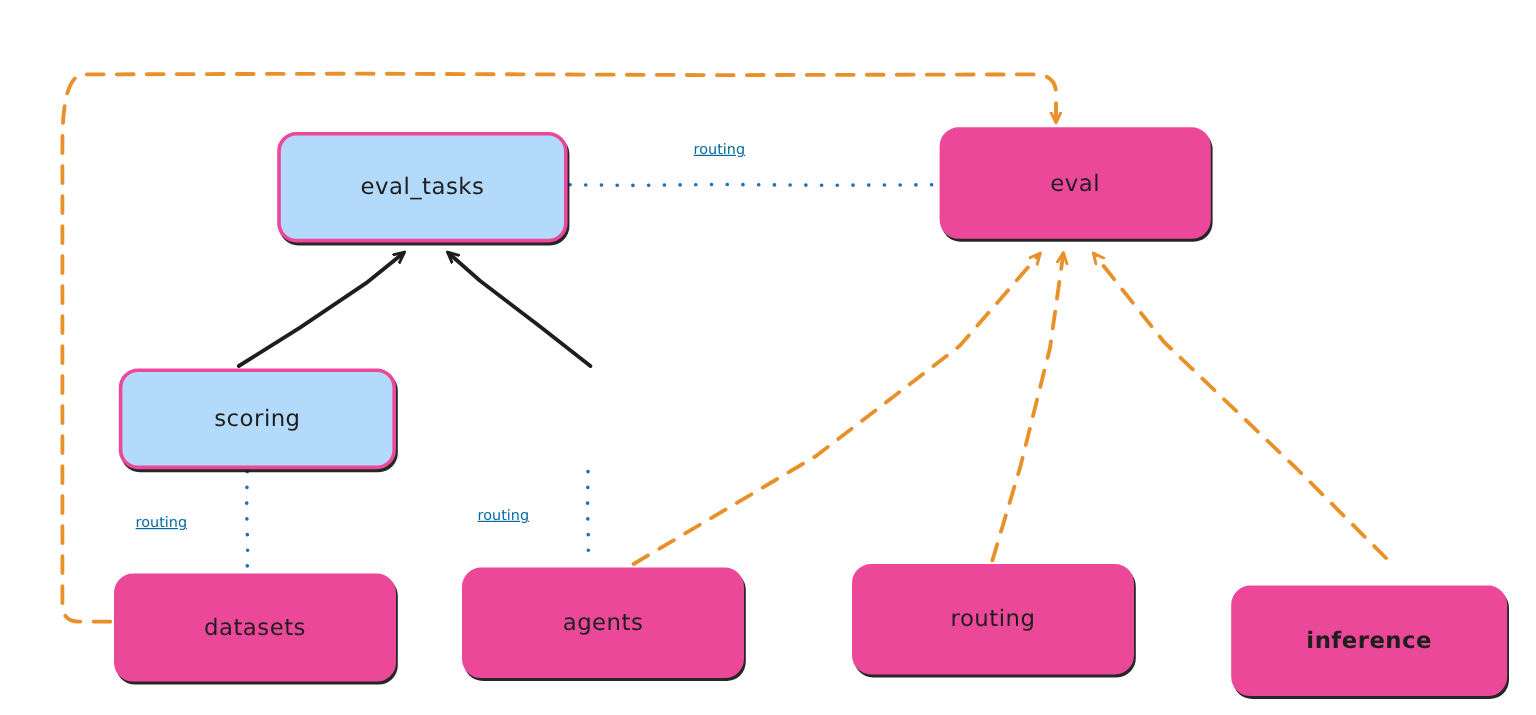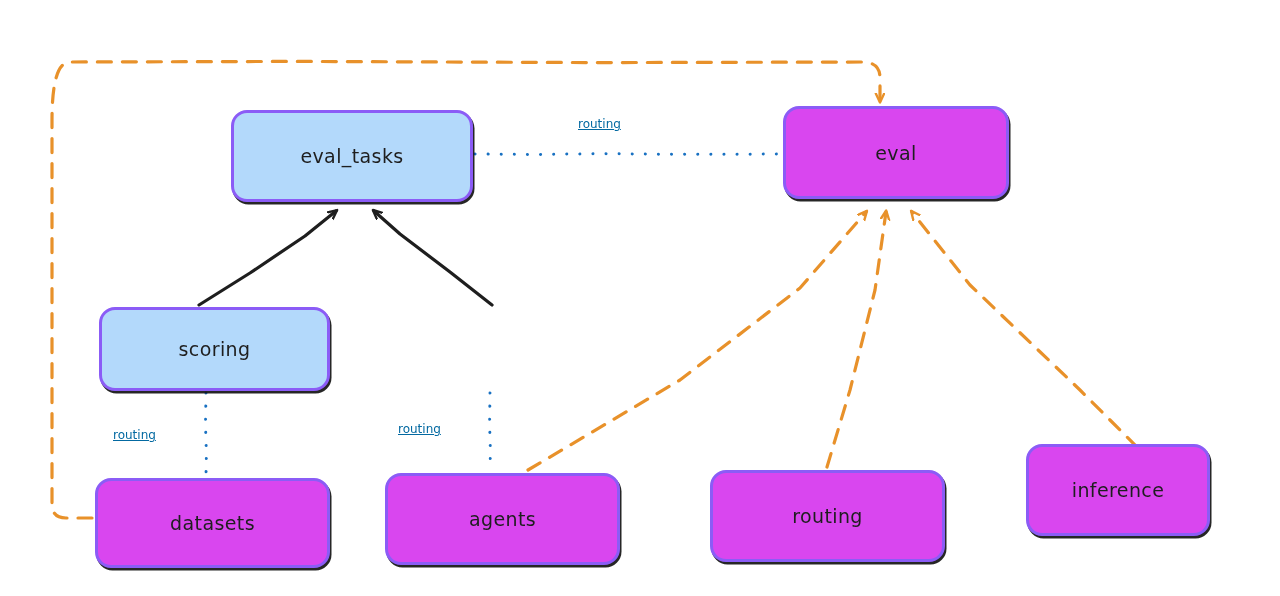--- a/index.html
+++ b/index.html
@@ -23,34 +23,34 @@
     top: 0;
     width: 1280px;
     height: 596px;
   }
   .node {
     position: absolute;
     box-sizing: border-box;
     display: flex;
     align-items: center;
     justify-content: center;
-    border: 3px solid #8b5cf6;
+    border: 3px solid #ec4899;
     border-radius: 16px;
     font-family: "DejaVu Sans", sans-serif;
     font-size: 19px;
     color: #1e1e1e;
     letter-spacing: 0.4px;
     z-index: 5;
     box-shadow: 1.5px 2.5px 0 0 rgba(20,20,20,0.92);
   }
   .node.blue {
     background: #b3d9fb;
   }
   .node.green {
-    background: #d946ef;
+    background: #ec4899;
   }
   .node-label {
     pointer-events: none;
     white-space: nowrap;
   }
   .edge-label {
     position: absolute;
     font-family: "DejaVu Sans", sans-serif;
     font-size: 12px;
     color: #0369a1;
@@ -112,21 +112,21 @@
   </div>
 
   <div class="node green" style="left:385px; top:473px; width:235px; height:92px;">
     <span class="node-label">agents</span>
   </div>
 
   <div class="node green" style="left:710px; top:470px; width:235px; height:92px;">
     <span class="node-label">routing</span>
   </div>
 
-  <div class="node green" style="left:1026px; top:444px; width:184px; height:92px;">
+  <div class="node green" style="left:1026px; top:488px; width:230px; height:92px;font-weight:bold;">
     <span class="node-label">inference</span>
   </div>
 
   <div class="edge-label" style="left:578px; top:117px;">routing</div>
 
   <div class="edge-label" style="left:113px; top:428px;">routing</div>
 
   <div class="edge-label" style="left:398px; top:422px;">routing</div>
 
 </div>

